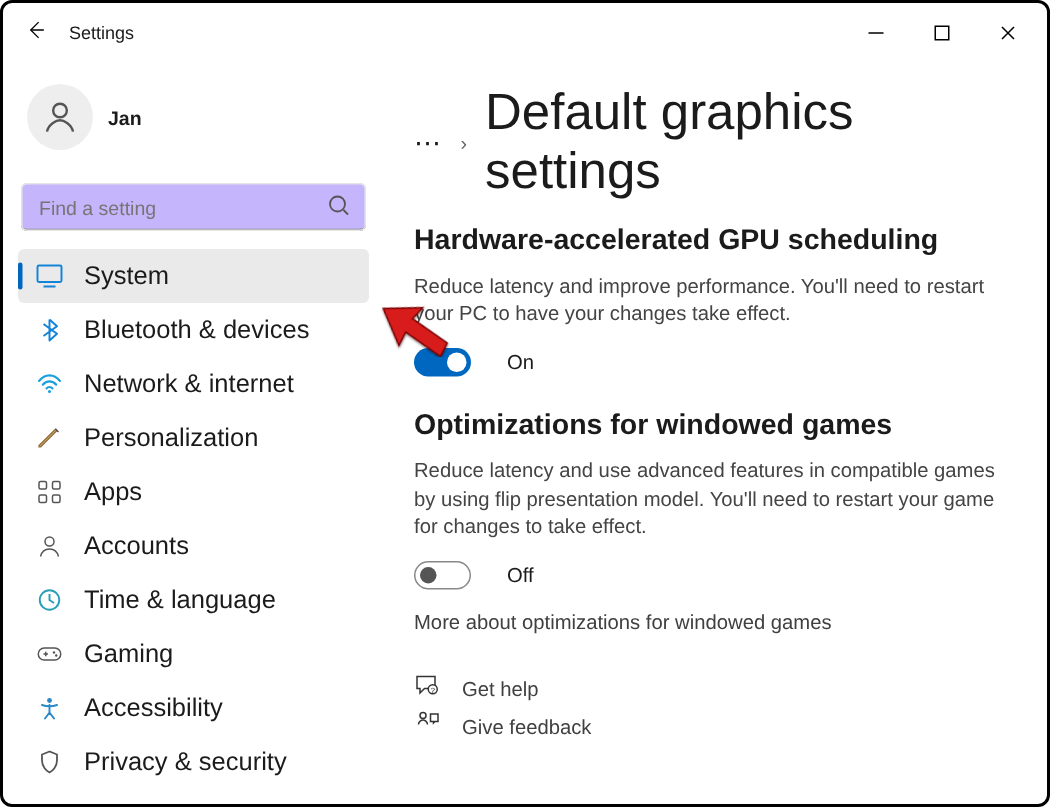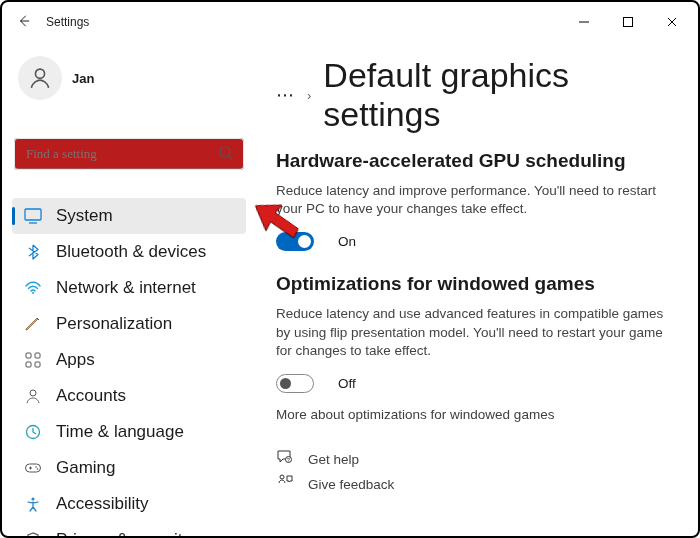--- a/index.html
+++ b/index.html
@@ -19,31 +19,30 @@
   display: flex;
   align-items: center;
   height: 40px;
   padding: 0 4px;
 }
 .back { width: 36px; text-align: center; font-size: 15px; cursor: pointer; }
 .title { font-size: 12px; margin-left: 4px; }
 .winctrls { display: flex; margin-left: auto; }
 .winctrls span { width: 44px; height: 32px; display:flex; align-items:center; justify-content:center; font-size:12px; cursor:pointer;}
 .layout { display: flex; height: calc(100% - 40px); }
-.sidebar { width: 250px; padding: 0 6px 0 10px; display: flex; flex-direction: column; gap: 16px; }
+.sidebar { width: 250px; padding: 0 6px 0 10px; display: flex; flex-direction: column; }
 .user { display: flex; align-items: center; gap: 10px; padding: 14px 10px 18px 6px; }
 .avatar { width: 44px; height: 44px; border-radius: 50%; background: #eee; display:flex; align-items:center; justify-content:center; }
 .username { font-size: 13px; font-weight: 600; }
 .searchwrap { position: relative; margin: 4px 2px 12px 2px; }
 .search {
   width: 100%; height: 32px; border: none;
-  background: #b91c1c; border-radius: 4px;
+  background: #c4b5fd; border-radius: 4px;
   padding: 0 34px 0 12px; font-size: 13px;
   box-shadow: inset 0 0 0 1px #e6e6e6, inset 0 -1.5px 0 #888;
-  font-family: Liberation Serif, serif;
 }
 .searchicon { position: absolute; right: 10px; top: 7px; color:#555; }
 .nav { list-style: none; overflow-y: auto; flex:1; }
 .nav li {
   display: flex; align-items: center; gap: 14px;
   height: 36px; padding: 0 12px; border-radius: 4px;
   font-size: 17px; cursor: pointer; position: relative;
 }
 .nav li .nicon { width: 18px; height: 18px; display:flex; align-items:center; justify-content:center; }
 .nav li.sel { background: #eaeaea; }

